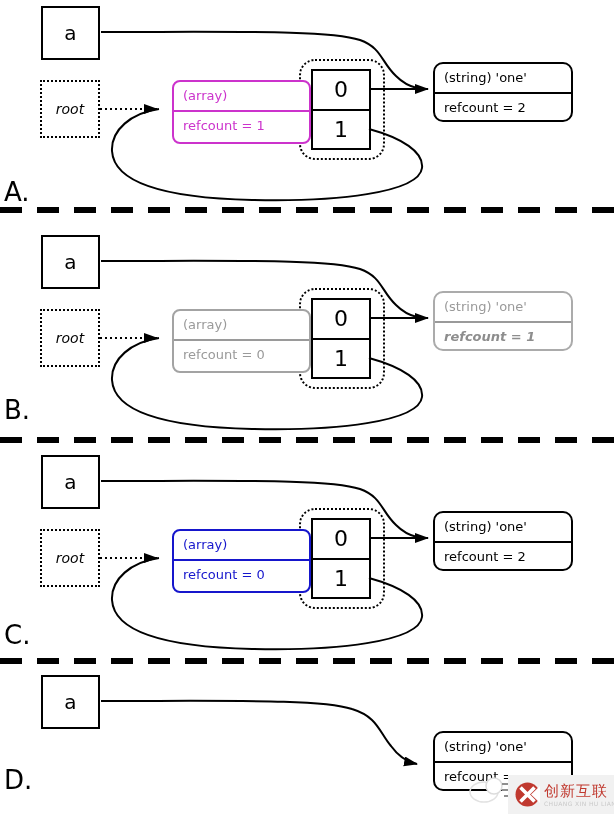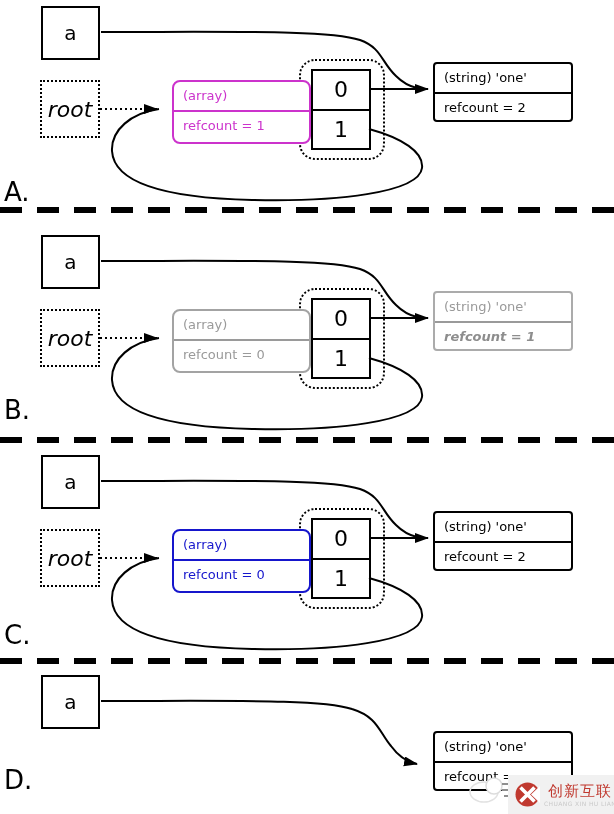--- a/index.html
+++ b/index.html
@@ -6,47 +6,47 @@
   body{width:614px;height:814px;font-family:"DejaVu Sans","Liberation Sans",sans-serif;color:#000;}
   #canvas{position:relative;width:614px;height:814px;background:#fff;overflow:hidden;}
 
   .panel{position:absolute;left:0;width:614px;height:0;overflow:visible;}
 
   .var-box{position:absolute;left:41px;top:6px;width:55px;height:50px;border:2px solid #000;
            background:#fff;display:flex;align-items:center;justify-content:center;
            font-size:20px;z-index:2;}
   .root-box{position:absolute;left:40px;top:80px;width:56px;height:54px;border:2px dotted #000;
             background:#fff;display:flex;align-items:center;justify-content:center;
-            font-size:22px;font-style:italic;z-index:2;}
+            font-size:14px;font-style:italic;z-index:2;}
   .zval{position:absolute;background:#fff;font-size:13px;z-index:2;}
   .zval .brow{height:28px;line-height:28px;padding-left:9px;white-space:nowrap;}
   .zval .brow.first{border-bottom:2px solid;}
   .array-box{left:172px;top:80px;width:135px;height:60px;border:2px solid;border-radius:8px;}
-  .string-box{left:433px;top:62px;width:136px;height:56px;border:2px solid #000;border-radius:4px;}
+  .string-box{left:433px;top:62px;width:136px;height:56px;border:2px solid #000;border-radius:10px;}
 
   .accent-magenta{border-color:#cc33cc;color:#cc33cc;}
   .accent-blue{border-color:#1616cc;color:#1616cc;}
   .accent-gray{border-color:#a3a3a3;color:#9a9a9a;}
   .string-box.gray{border-color:#ababab;color:#9a9a9a;}
   .string-box.gray .rc{font-style:italic;font-weight:bold;color:#8d8d8d;}
 
   .dot-wrap{position:absolute;left:299px;top:59px;width:82px;height:97px;border:2px dotted #000;
             border-radius:16px;z-index:1;background:transparent;}
   .cell-table{position:absolute;left:311px;top:69px;width:56px;height:77px;border:2px solid #000;
               background:#fff;z-index:2;display:flex;flex-direction:column;}
   .cell{flex:1;display:flex;align-items:center;justify-content:center;font-size:22px;}
   .cell.first{border-bottom:2px solid #000;}
 
   .panel-label{position:absolute;left:4px;font-size:26px;z-index:2;}
 
   #overlay{position:absolute;left:0;top:0;z-index:4;pointer-events:none;}
   #ghost{position:absolute;left:468px;top:770px;z-index:5;pointer-events:none;}
 
   #watermark{position:absolute;left:508px;top:775px;width:106px;height:39px;background:#f1f1f1;
-             z-index:6;display:flex;align-items:center;text-align:center;}
+             z-index:6;display:flex;align-items:center;}
   #wm-logo{margin-left:7px;flex:0 0 auto;}
   #wm-text{margin-left:4px;display:flex;flex-direction:column;}
   #wm-brand{font-size:15px;line-height:17px;color:#c0392f;letter-spacing:1px;white-space:nowrap;}
   #wm-sub{font-size:6px;line-height:7px;color:#c9c9c9;letter-spacing:0.4px;white-space:nowrap;}
 </style>
 </head>
 <body>
 
 <div id="canvas">
 

